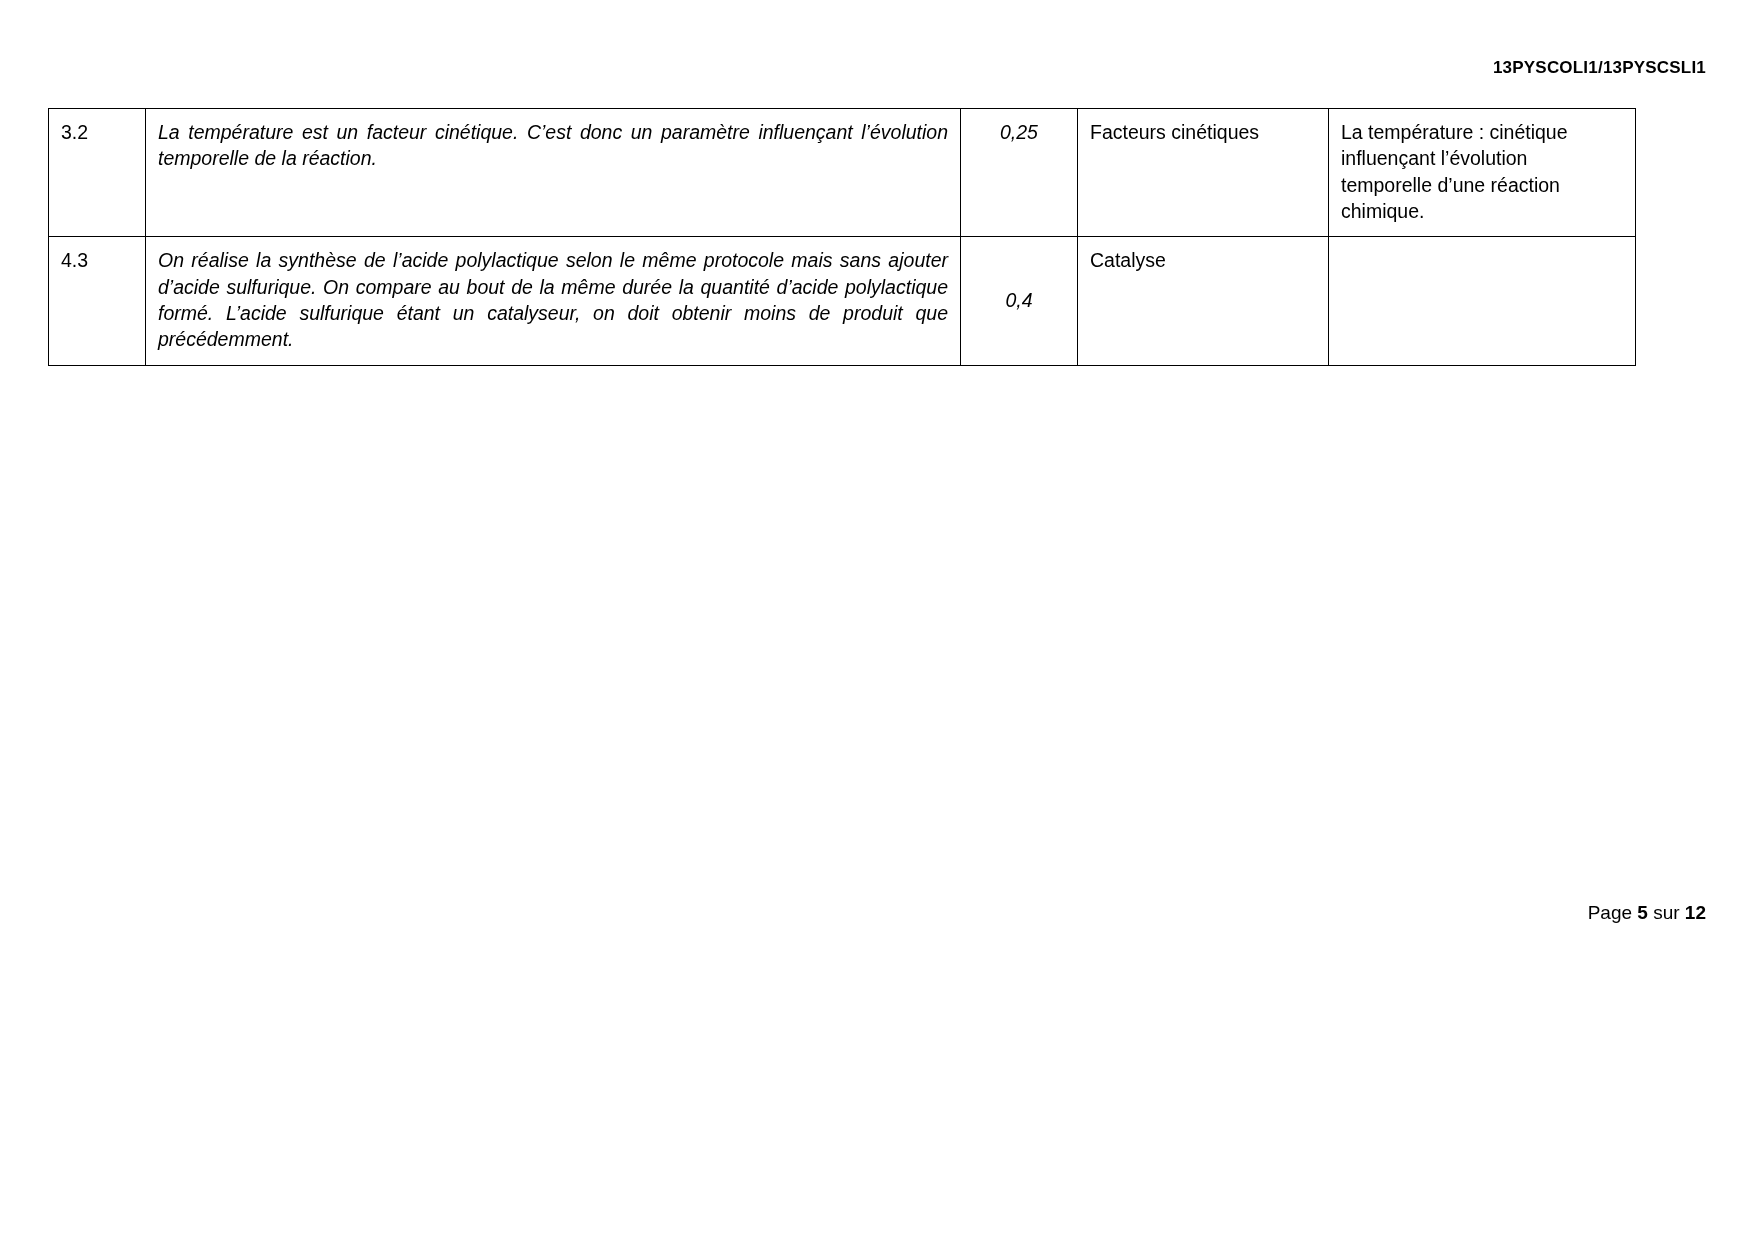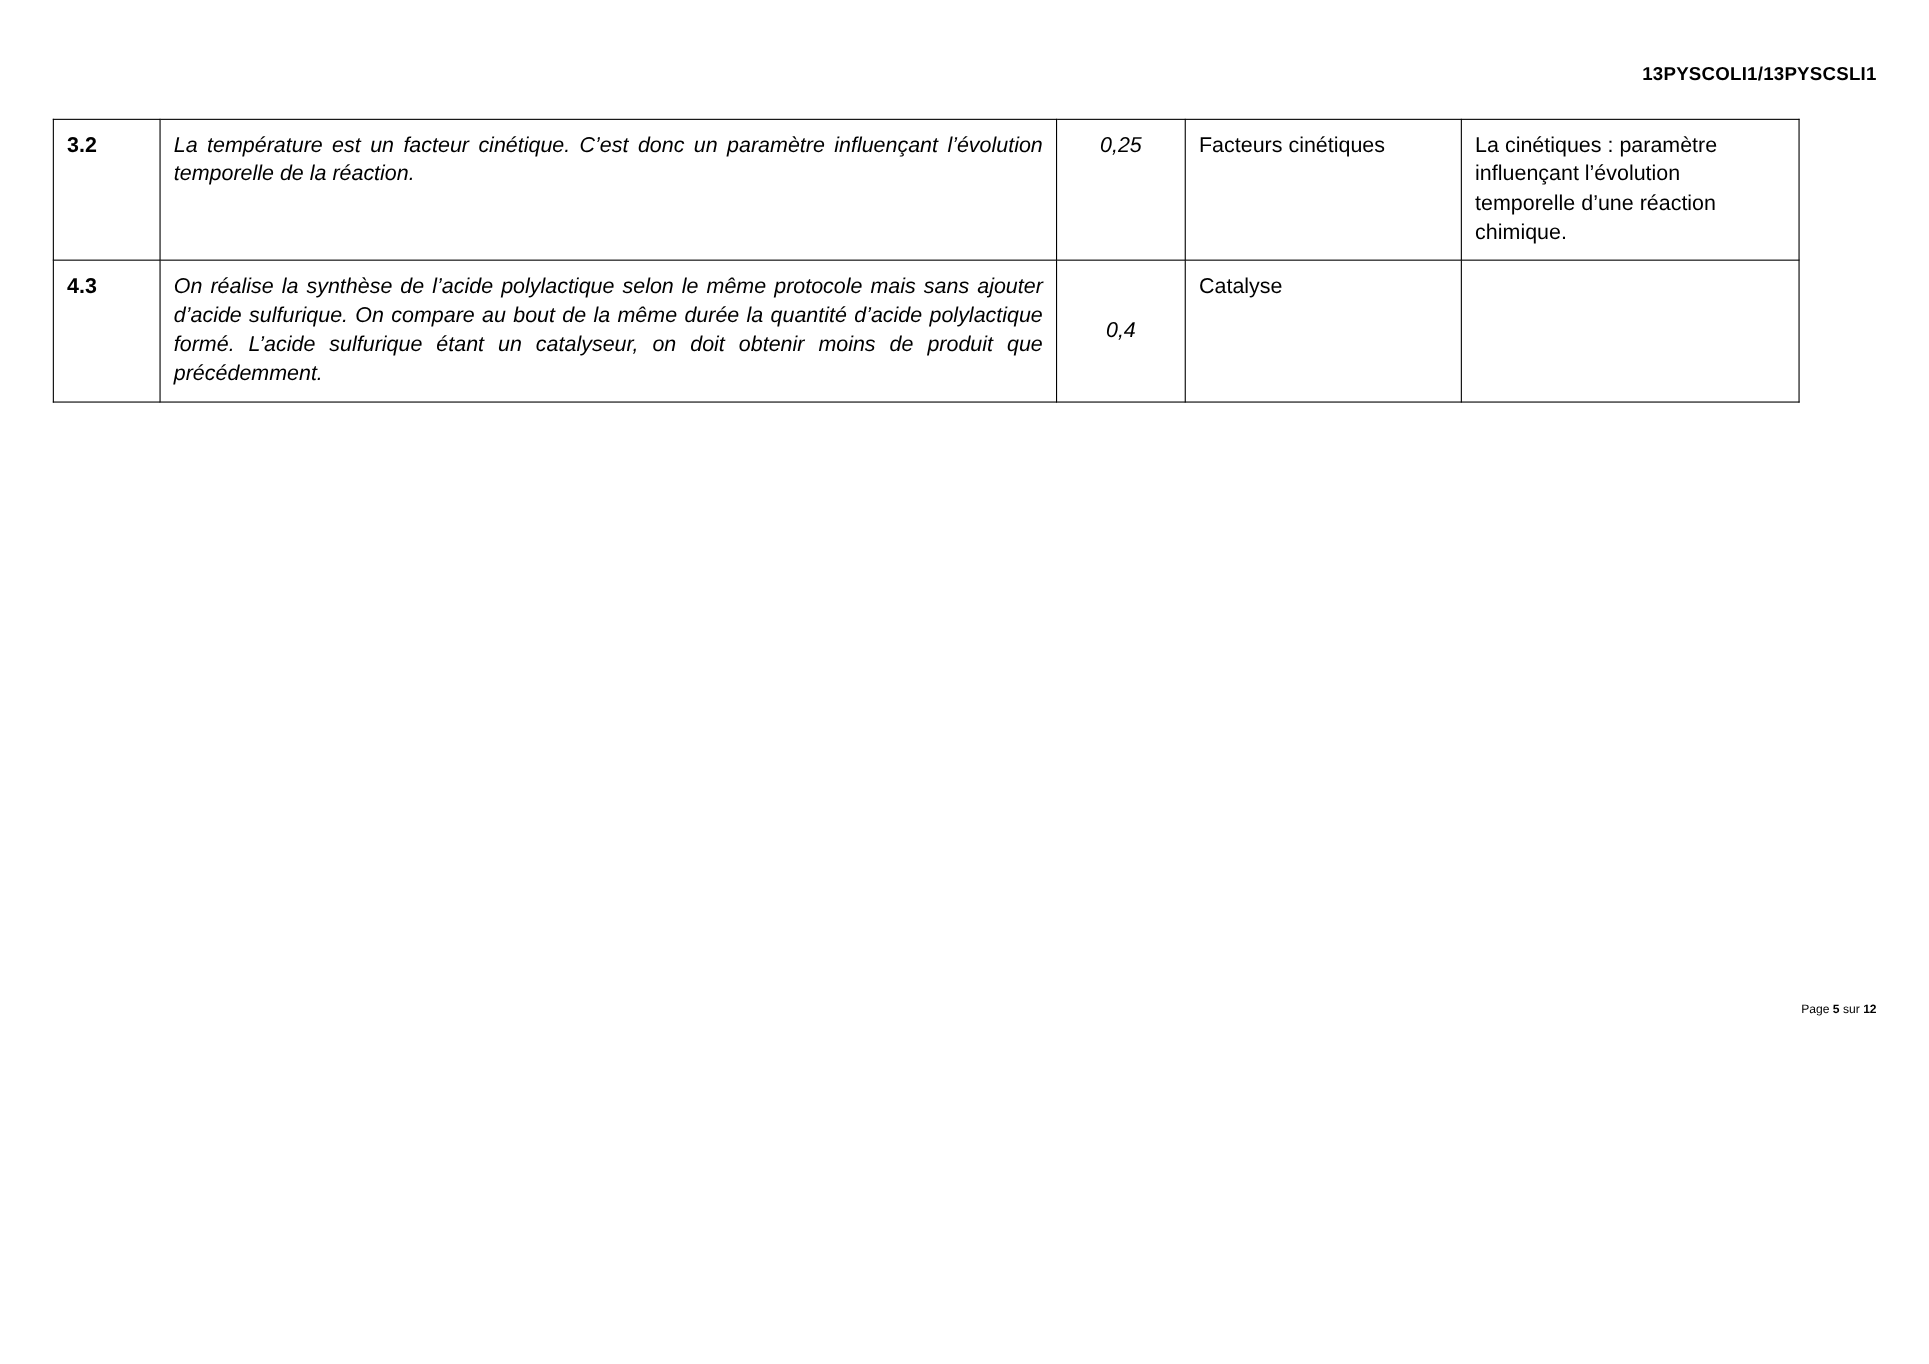--- a/index.html
+++ b/index.html
@@ -44,21 +44,21 @@
   }
   .grading-table td {
     border: 1px solid #000000;
     vertical-align: top;
     padding: 10px 12px 12px 12px;
     font-size: 19.5px;
     line-height: 1.35;
   }
   .col-num {
     width: 72px;
-    font-weight: bold;
+    font-weight: normal;
     text-align: left;
   }
   .col-answer {
     width: 790px;
     text-align: justify;
     text-justify: inter-word;
     hyphens: none;
     font-style: italic;
   }
   .col-points {
@@ -73,21 +73,21 @@
   .col-topic {
     width: 226px;
   }
   .col-comment {
     width: 282px;
   }
   .footer {
     position: absolute;
     bottom: 44px;
     right: 48px;
-    font-size: 11px;
+    font-size: 19px;
   }
   .footer b {
     font-weight: bold;
   }
 </style>
 </head>
 <body>
 
 <div class="page">
 
@@ -95,21 +95,21 @@
     <span>13PYSCOLI1</span><span class="sep">/</span><span>13PYSCSLI1</span>
   </div>
 
   <table class="grading-table">
     <tbody>
       <tr>
         <td class="col-num">3.2</td>
         <td class="col-answer">La température est un facteur cinétique. C’est donc un paramètre influençant l’évolution temporelle de la réaction.</td>
         <td class="col-points">0,25</td>
         <td class="col-topic">Facteurs cinétiques</td>
-        <td class="col-comment">La cinétiques : paramètre influençant l’évolution temporelle d’une réaction chimique.</td>
+        <td class="col-comment">La température : cinétique influençant l’évolution temporelle d’une réaction chimique.</td>
       </tr>
       <tr>
         <td class="col-num">4.3</td>
         <td class="col-answer">On réalise la synthèse de l’acide polylactique selon le même protocole mais sans ajouter d’acide sulfurique. On compare au bout de la même durée la quantité d’acide polylactique formé. L’acide sulfurique étant un catalyseur, on doit obtenir moins de produit que précédemment.</td>
         <td class="col-points mid">0,4</td>
         <td class="col-topic">Catalyse</td>
         <td class="col-comment"></td>
       </tr>
     </tbody>
   </table>

